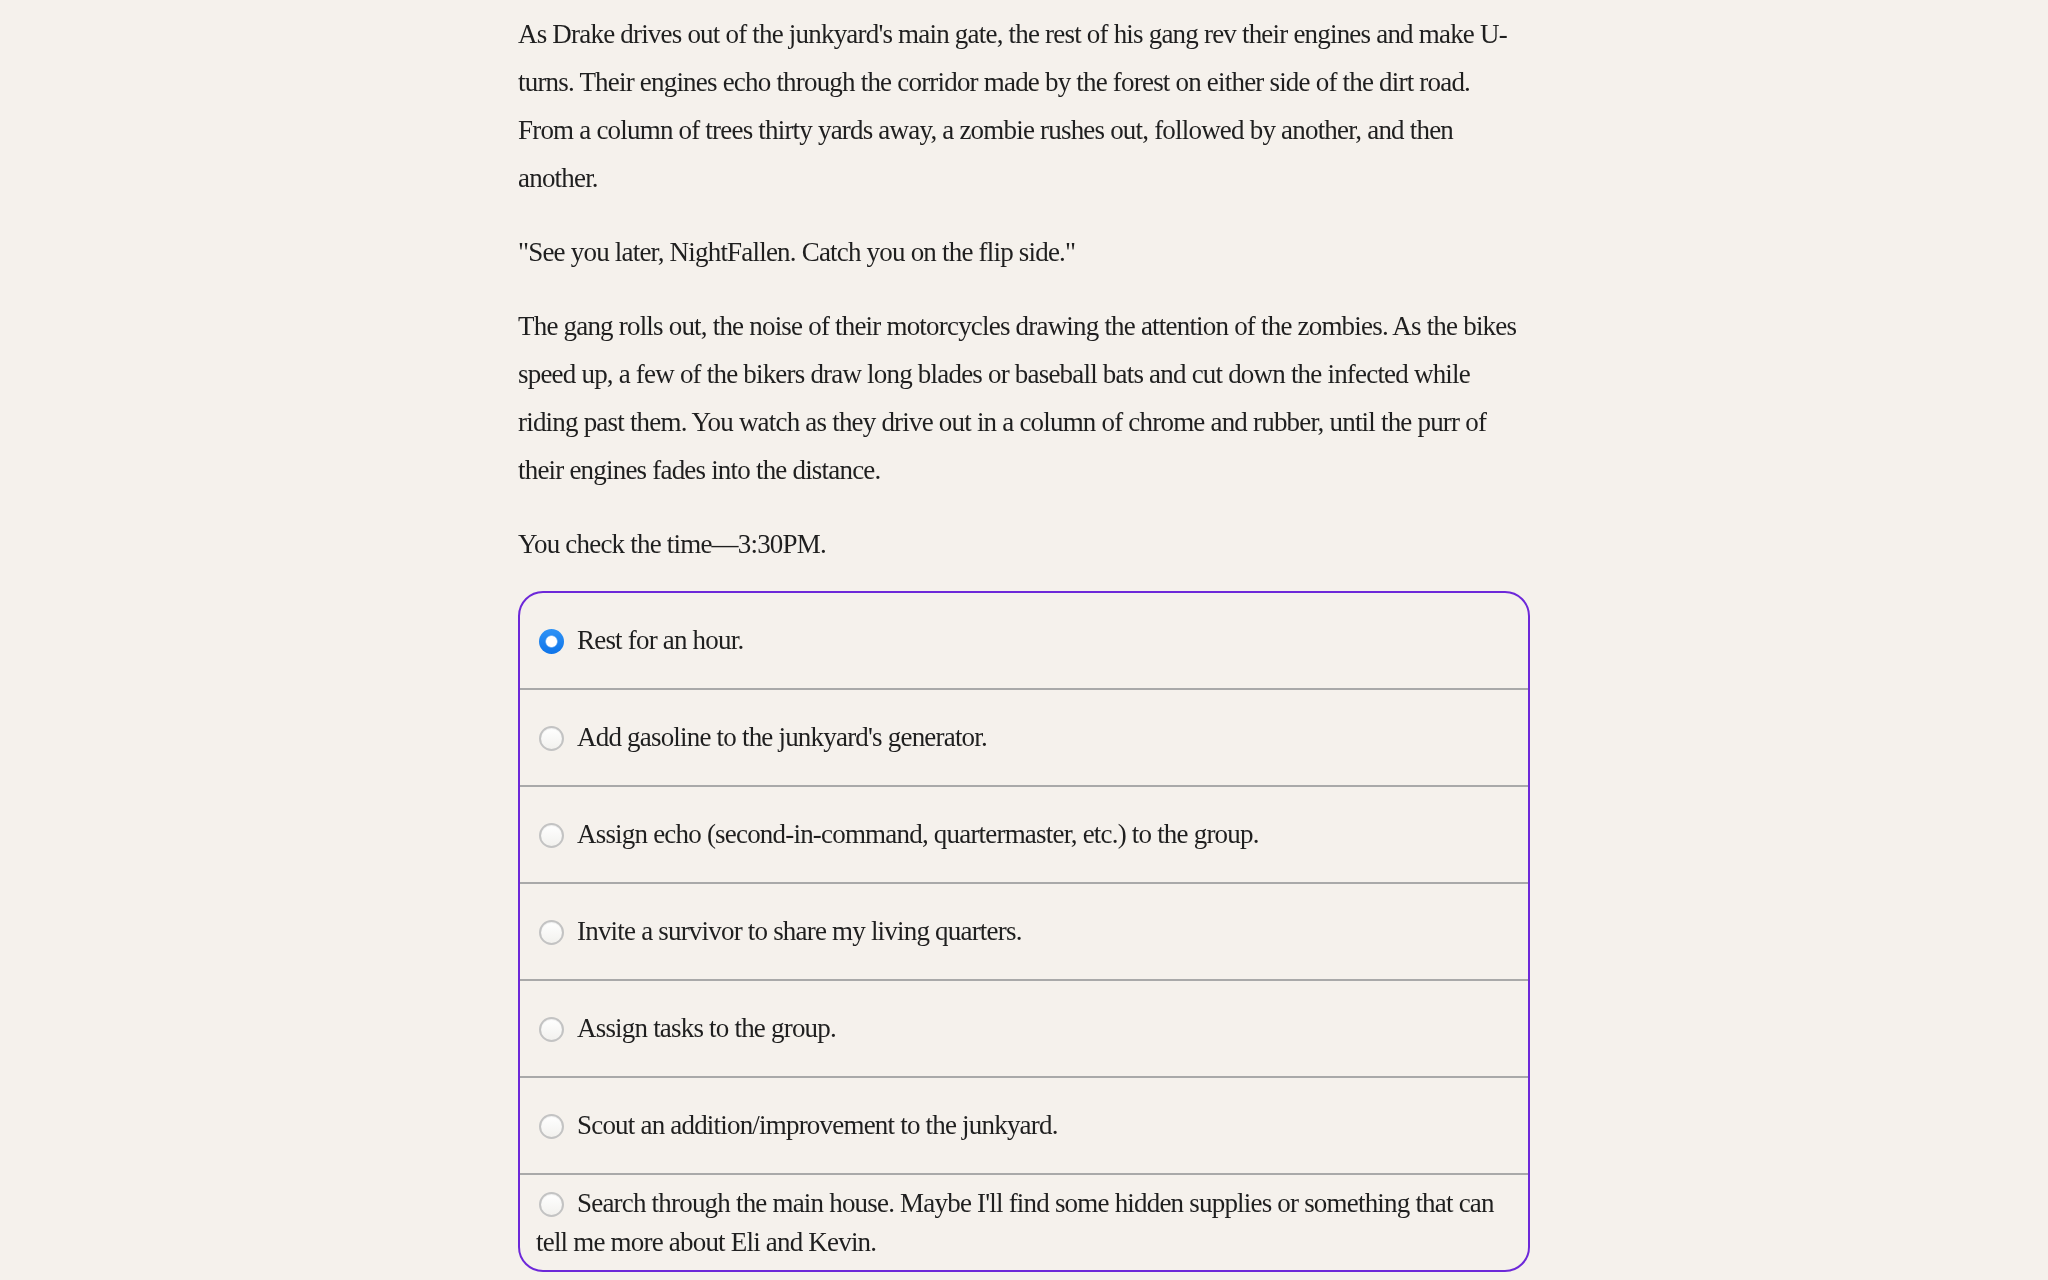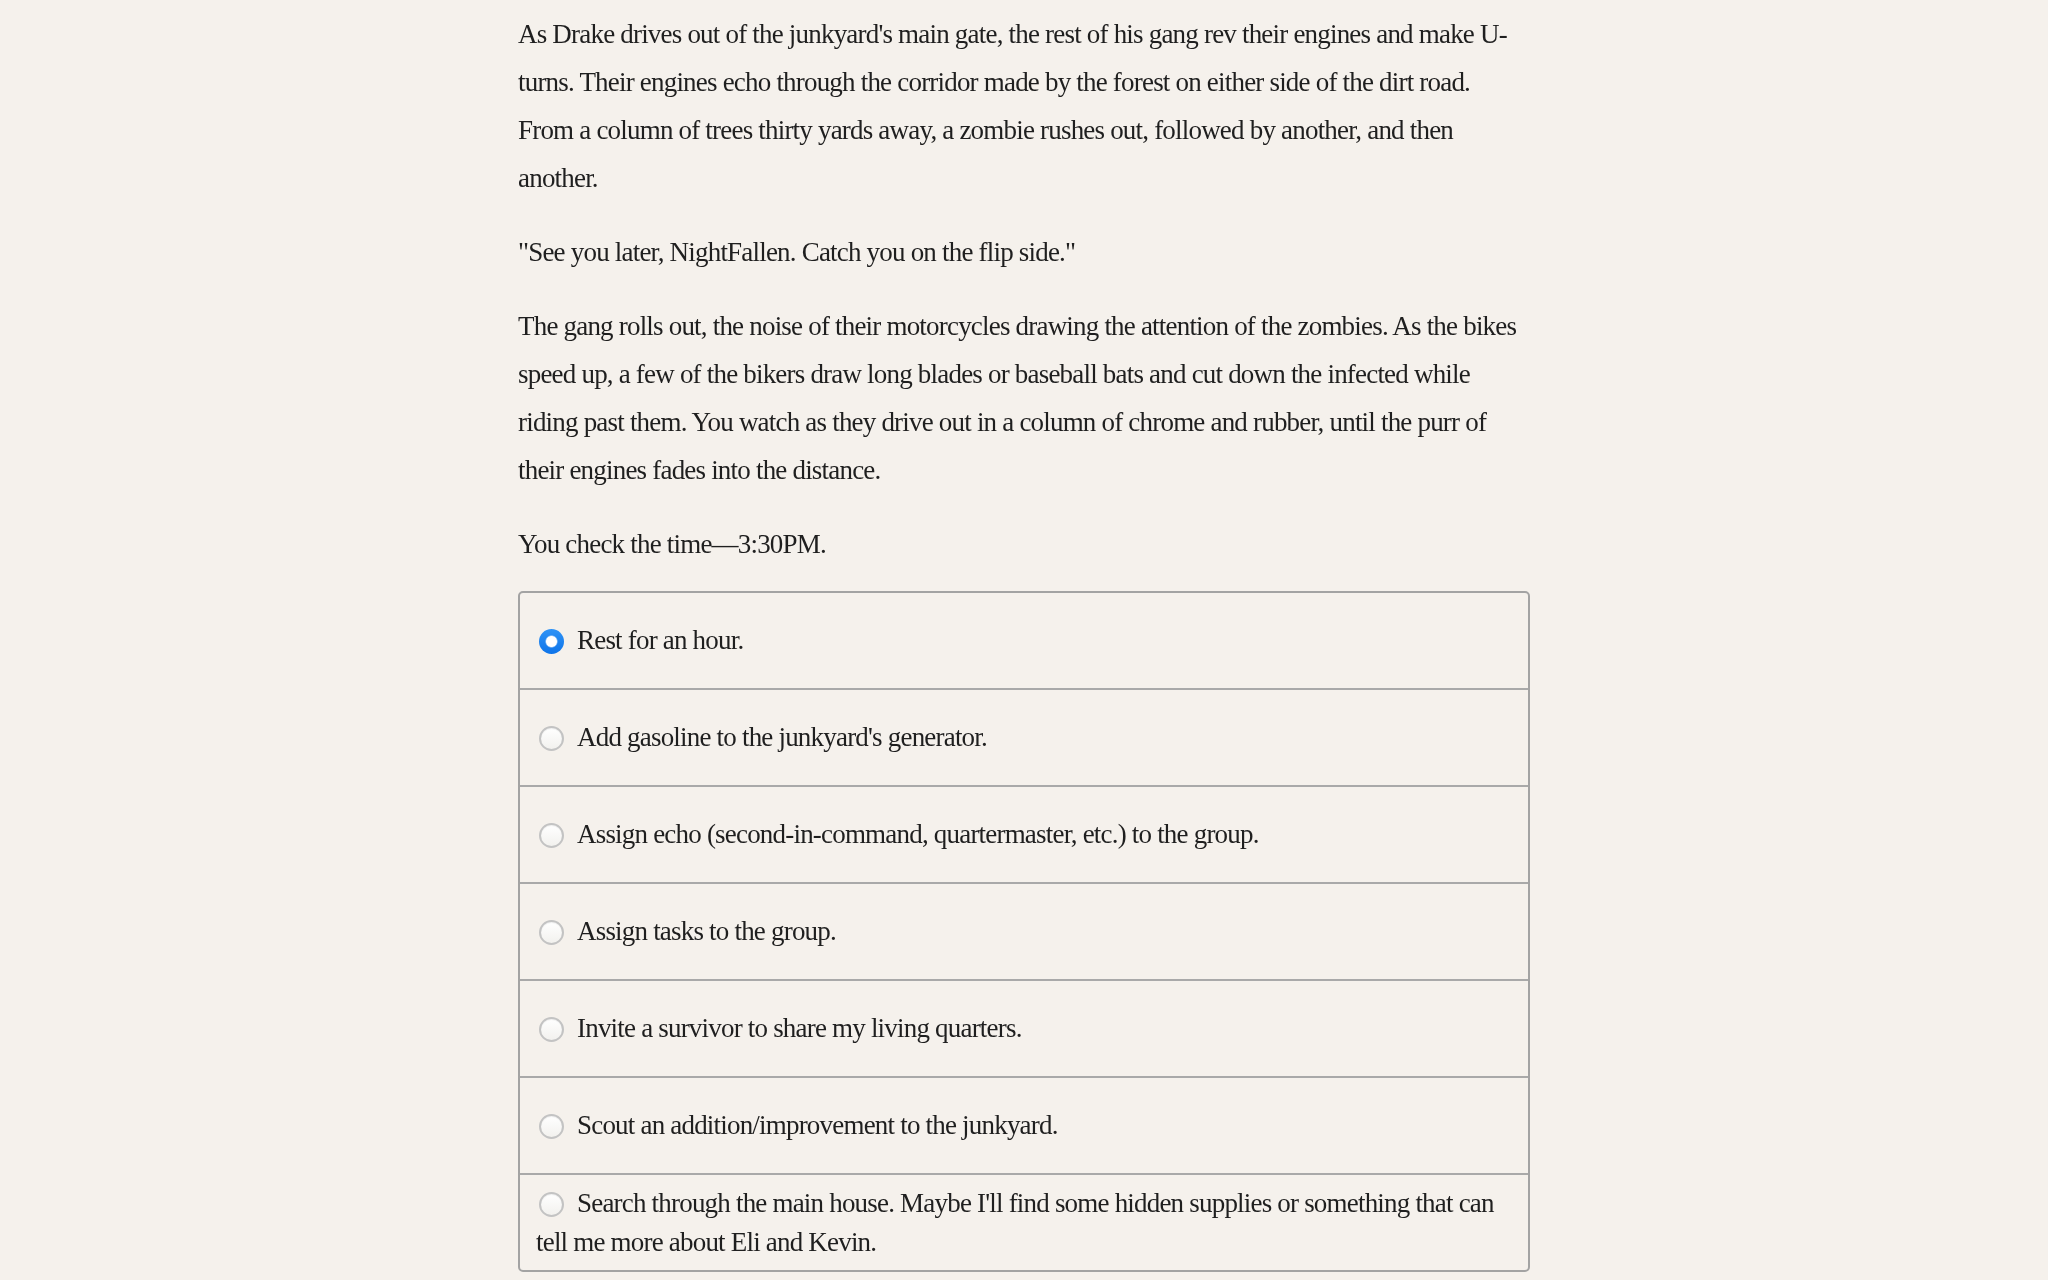--- a/index.html
+++ b/index.html
@@ -20,22 +20,22 @@
   }
   .story-column p {
     margin: 0 0 26px 0;
     font-size: 27px;
     line-height: 48px;
     letter-spacing: -0.8px;
     color: #1f1f1f;
   }
   .choices-form {
     margin-top: -3px;
-    border: 2px solid #a3a3a3;
-    border-radius: 5px;
+    border: 2px solid #6d28d9;
+    border-radius: 25px;
     background: transparent;
   }
   .choice-row {
     display: flex;
     align-items: center;
     min-height: 95px;
     padding: 0 16px;
     cursor: pointer;
   }
   .choice-row + .choice-row {
@@ -87,25 +87,25 @@
 
     <label class="choice-row">
       <span class="choice-flow"><span class="radio"></span><span>Add gasoline to the junkyard's generator.</span></span>
     </label>
 
     <label class="choice-row">
       <span class="choice-flow"><span class="radio"></span><span>Assign echo (second-in-command, quartermaster, etc.) to the group.</span></span>
     </label>
 
     <label class="choice-row">
-      <span class="choice-flow"><span class="radio"></span><span>Assign tasks to the group.</span></span>
+      <span class="choice-flow"><span class="radio"></span><span>Invite a survivor to share my living quarters.</span></span>
     </label>
 
     <label class="choice-row">
-      <span class="choice-flow"><span class="radio"></span><span>Invite a survivor to share my living quarters.</span></span>
+      <span class="choice-flow"><span class="radio"></span><span>Assign tasks to the group.</span></span>
     </label>
 
     <label class="choice-row">
       <span class="choice-flow"><span class="radio"></span><span>Scout an addition/improvement to the junkyard.</span></span>
     </label>
 
 
     <label class="choice-row">
       <span class="choice-flow"><span class="radio"></span><span>Search through the main house. Maybe I'll find some hidden supplies or something that can tell me more about Eli and Kevin.</span></span>
     </label>

